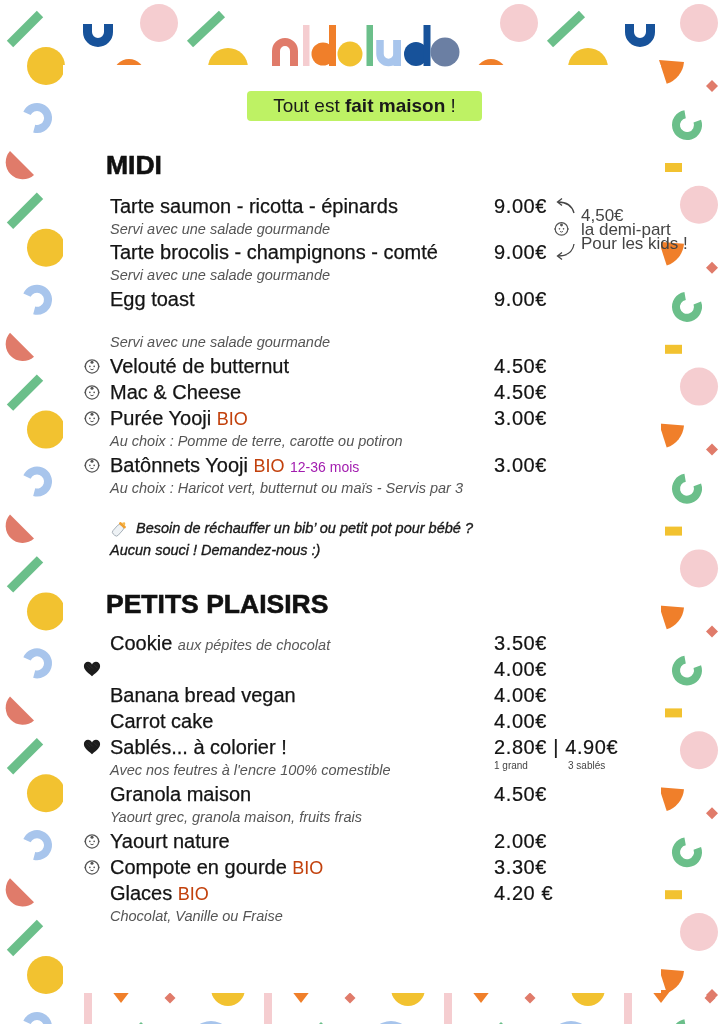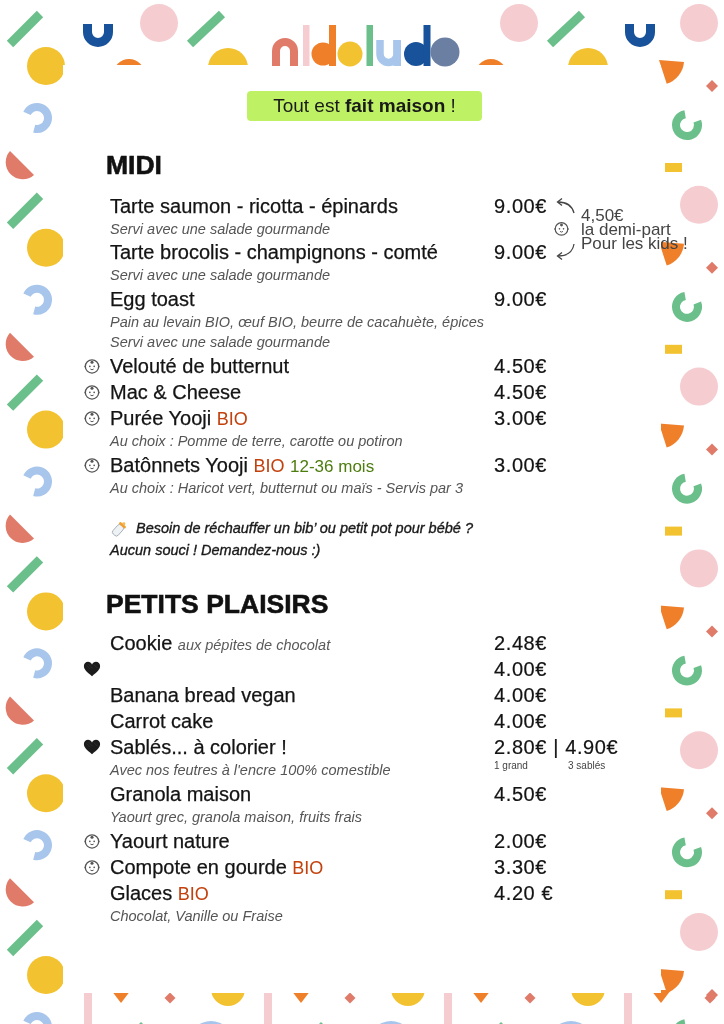--- a/index.html
+++ b/index.html
@@ -28,21 +28,21 @@
   .row .icon { position: absolute; left: 83px; top: 3px; width: 18px; height: 18px; }
   .row .name {
     position: absolute; left: 110px; top: 0; font-size: 20px; line-height: 24px;
     white-space: nowrap; -webkit-text-stroke: 0.25px #141414;
   }
   .row .price {
     position: absolute; left: 494px; top: 0; font-size: 20px; line-height: 24px;
     white-space: nowrap; letter-spacing: 0.6px; -webkit-text-stroke: 0.2px #141414;
   }
   .tag { font-size: 18px; color: #c2410c; -webkit-text-stroke: 0; }
-  .tag-small { font-size: 17px; color: #4d7c0f; -webkit-text-stroke: 0; }
+  .tag-small { font-size: 14px; color: #a21caf; -webkit-text-stroke: 0; }
   .aside { font-size: 14.5px; font-style: italic; color: #5a5a5a; -webkit-text-stroke: 0; }
 
   .sub {
     position: absolute; left: 110px; font-size: 14.5px; line-height: 18px;
     font-style: italic; color: #555; white-space: nowrap;
   }
   .note {
     position: absolute; font-size: 14.5px; line-height: 20px; font-style: italic;
     color: #1a1a1a; white-space: nowrap; -webkit-text-stroke: 0.35px #1a1a1a;
   }
@@ -191,21 +191,20 @@
     <div class="kids-note">
       <span>4,50€</span>
       <span>la demi-part</span>
       <span>Pour les kids !</span>
     </div>
 
     <div class="row" style="top:287px">
       <span class="name">Egg toast</span>
       <span class="price">9.00€</span>
     </div>
-    <div class="sub" style="top:313px">Pain au levain BIO, œuf BIO, beurre de cacahuète, épices</div>
     <div class="sub" style="top:333px">Servi avec une salade gourmande</div>
 
     <div class="row" style="top:354px">
       <svg class="icon">
           <use href="#kid"></use>
         </svg>
       <span class="name">Velouté de butternut</span>
       <span class="price">4.50€</span>
     </div>
 
@@ -242,21 +241,21 @@
         <path d="M8 5.2 Q10 0 12 5.2 Z" fill="#f5b84a"></path>
       </g>
     </svg>
     <div class="note" style="left:136px;top:518px">Besoin de réchauffer un bib’ ou petit pot pour bébé ?</div>
     <div class="note" style="left:110px;top:540px">Aucun souci ! Demandez-nous :)</div>
 
     <div class="heading" style="top:588px">PETITS PLAISIRS</div>
 
     <div class="row" style="top:631px">
       <span class="name"><span>Cookie</span> <span class="aside">aux pépites de chocolat</span></span>
-      <span class="price">2.48€</span>
+      <span class="price">3.50€</span>
     </div>
 
     <div class="row" style="top:657px">
       <svg class="icon">
           <use href="#heart"></use>
         </svg>
       <span class="price">4.00€</span>
     </div>
 
     <div class="row" style="top:683px">

